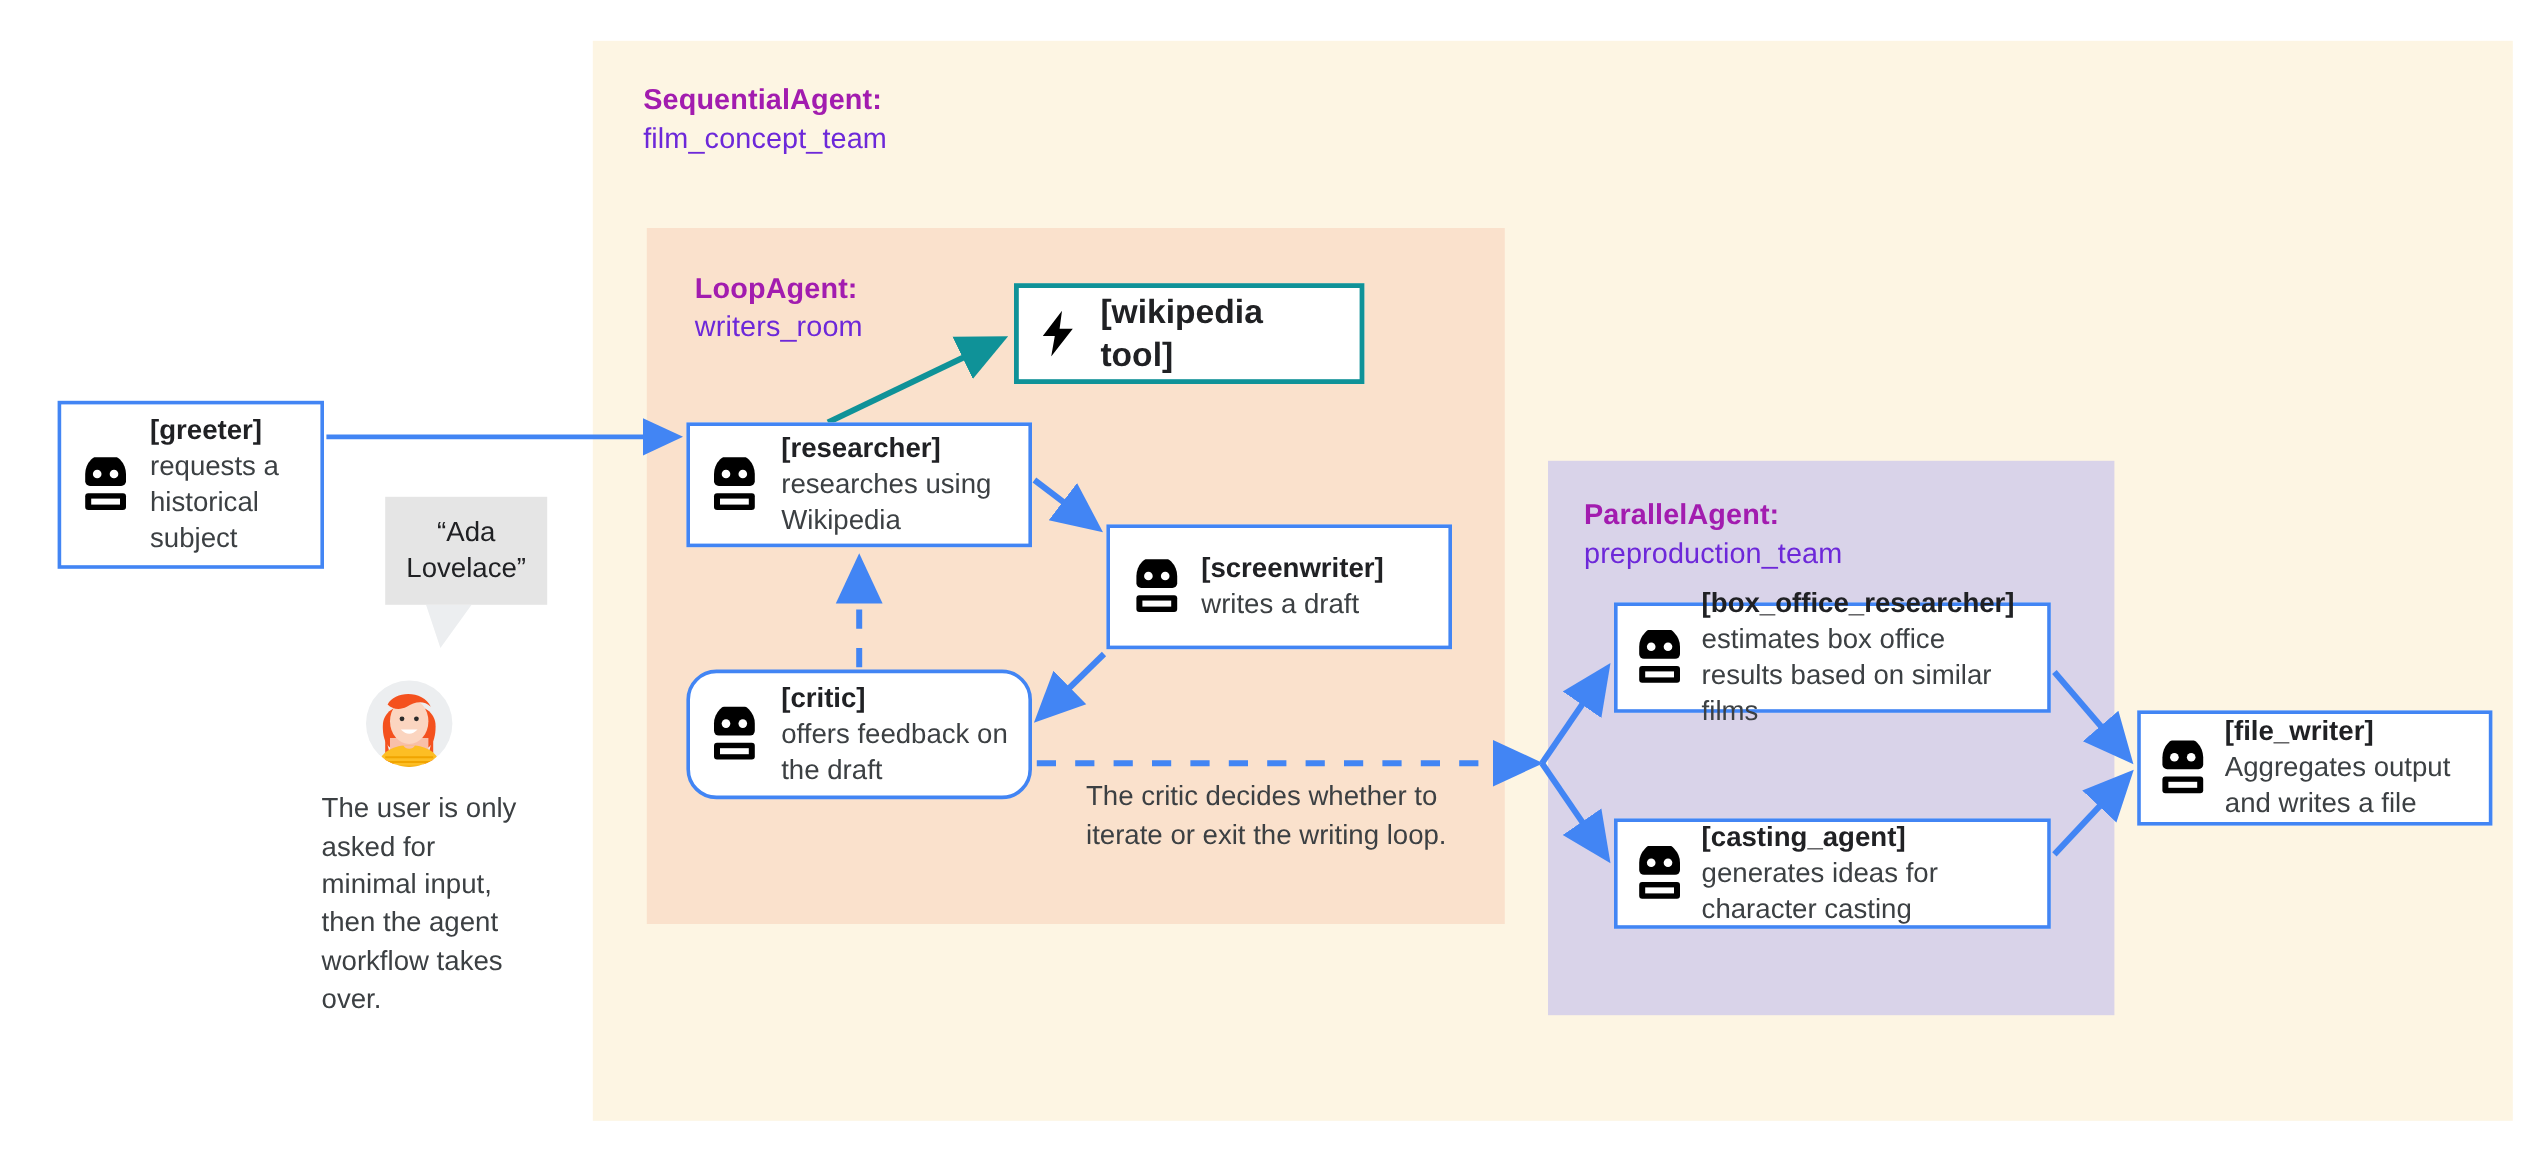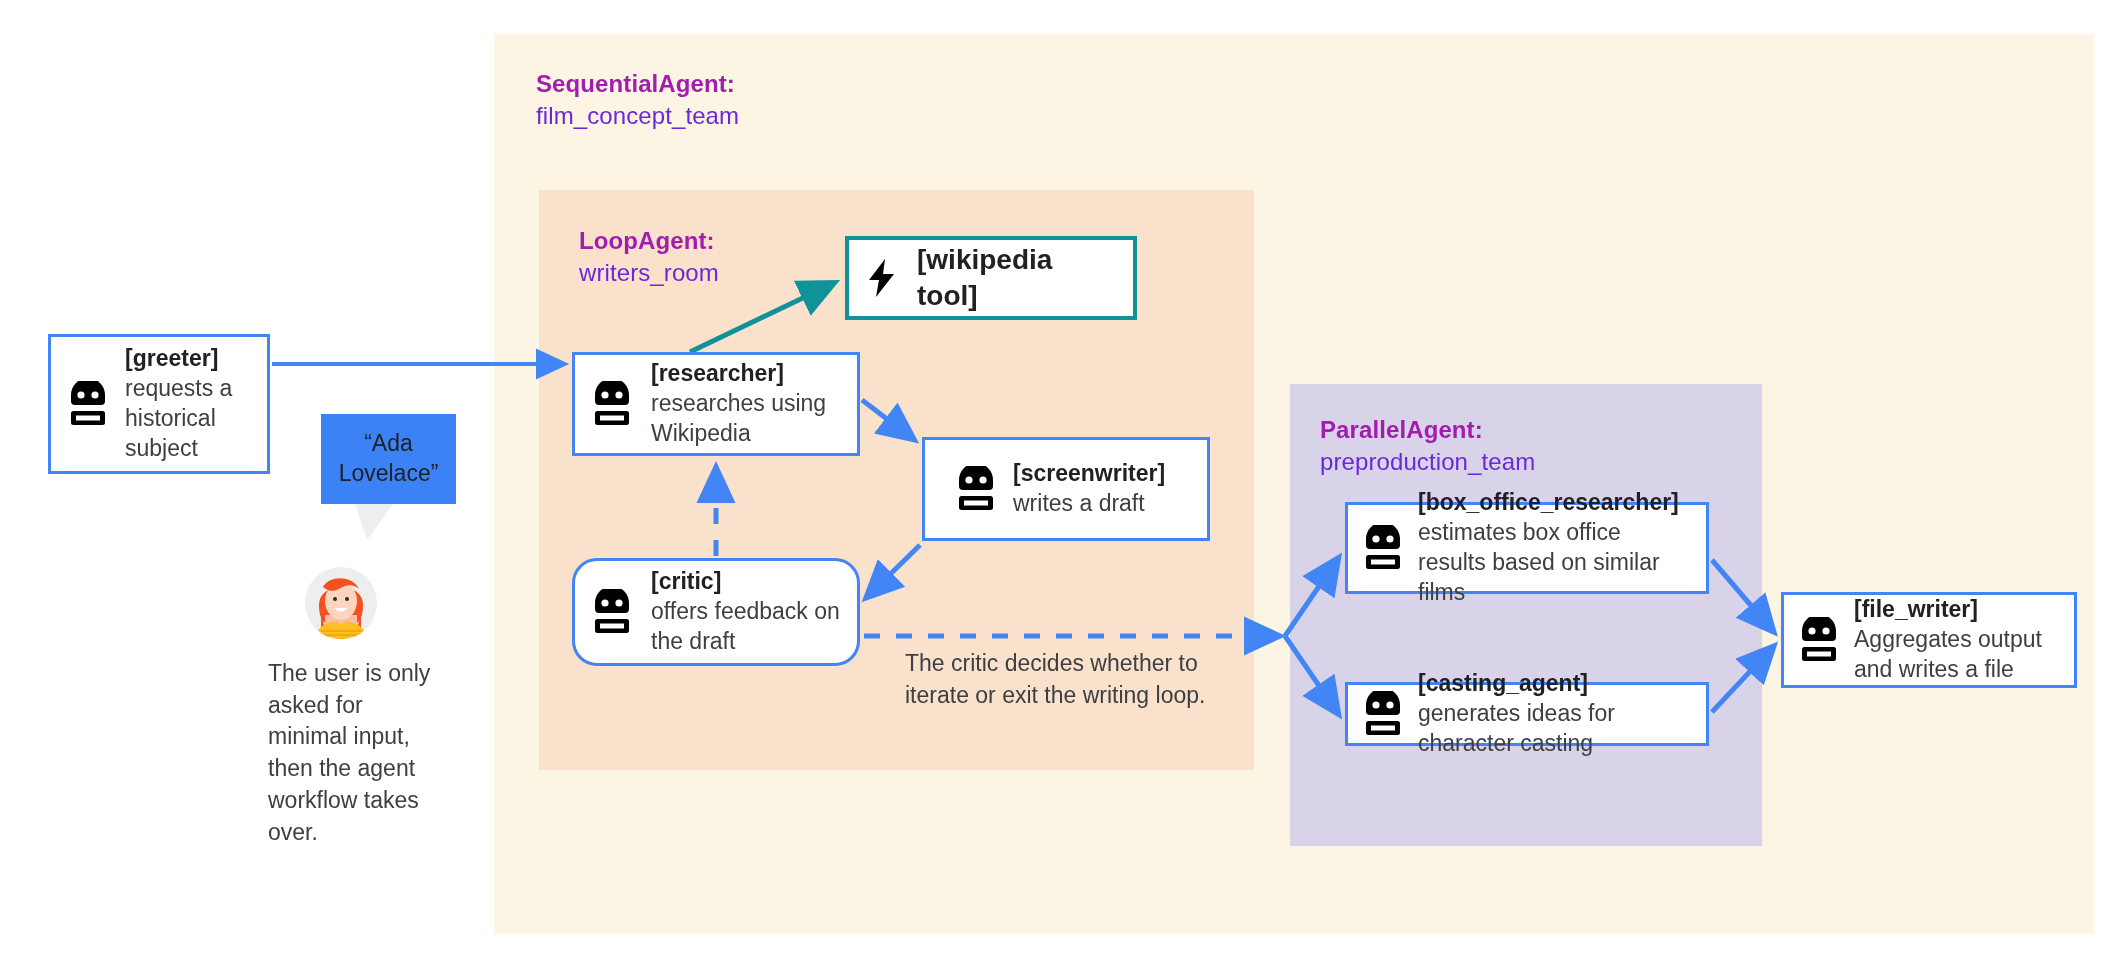--- a/index.html
+++ b/index.html
@@ -29,38 +29,38 @@
         box-sizing:border-box;display:flex;align-items:center;}
   .card.tool{border-color:#0f9298;border-width:4px;}
   .card .ico{flex:0 0 auto;display:flex;align-items:center;justify-content:center;}
   .card .txt{font-size:23px;line-height:1.3;color:#3c4043;}
   .card .txt b{font-weight:700;color:#202124;display:block;}
   .card .txt i{font-style:normal;display:block;}
 
   #greeter   {left:48px; top:334px; width:222px;height:140px;padding:0 16px;}
   #wikitool  {left:845px;top:236px; width:292px;height:84px; padding:0 20px;}
   #researcher{left:572px;top:352px; width:288px;height:104px;padding:0 16px;}
-  #screenwriter{left:922px;top:437px;width:288px;height:104px;padding:0 30px;}
+  #screenwriter{left:922px;top:437px;width:288px;height:104px;padding:0 18px;}
   #critic    {left:572px;top:558px; width:288px;height:108px;padding:0 16px;border-radius:25px;}
   #boxoffice {left:1345px;top:502px;width:364px;height:92px; padding:0 14px;}
-  #casting   {left:1345px;top:682px;width:364px;height:64px; padding:0 14px;}
+  #casting   {left:1345px;top:682px;width:364px;height:92px; padding:0 14px;}
   #filewriter{left:1781px;top:592px;width:296px;height:96px; padding:0 14px;}
 
   #greeter .txt{margin-left:16px;}
   #researcher .txt{margin-left:18px;}
   #screenwriter .txt{margin-left:16px;}
   #critic .txt{margin-left:18px;}
   #boxoffice .txt{margin-left:14px;}
   #casting .txt{margin-left:14px;}
   #filewriter .txt{margin-left:14px;}
   #wikitool .txt{margin-left:22px;font-weight:700;color:#202124;font-size:28px;}
 
   
   #bubble{position:absolute;left:321px;top:414px;width:135px;height:90px;
-          background:#3b82f6;display:flex;align-items:center;justify-content:center;}
+          background:#e5e5e5;display:flex;align-items:center;justify-content:center;}
   #bubble .bt{font-size:23px;line-height:1.3;color:#202124;text-align:center;}
   #bubble-tail{position:absolute;left:321px;top:504px;width:135px;height:38px;}
 
   
   #avatar{position:absolute;left:303px;top:565px;width:76px;height:76px;}
 
   
   .caption{position:absolute;font-size:23px;line-height:1.38;color:#3c4043;}
   #user-caption{left:268px;top:658px;width:180px;}
   #loop-caption{left:905px;top:648px;width:320px;}

